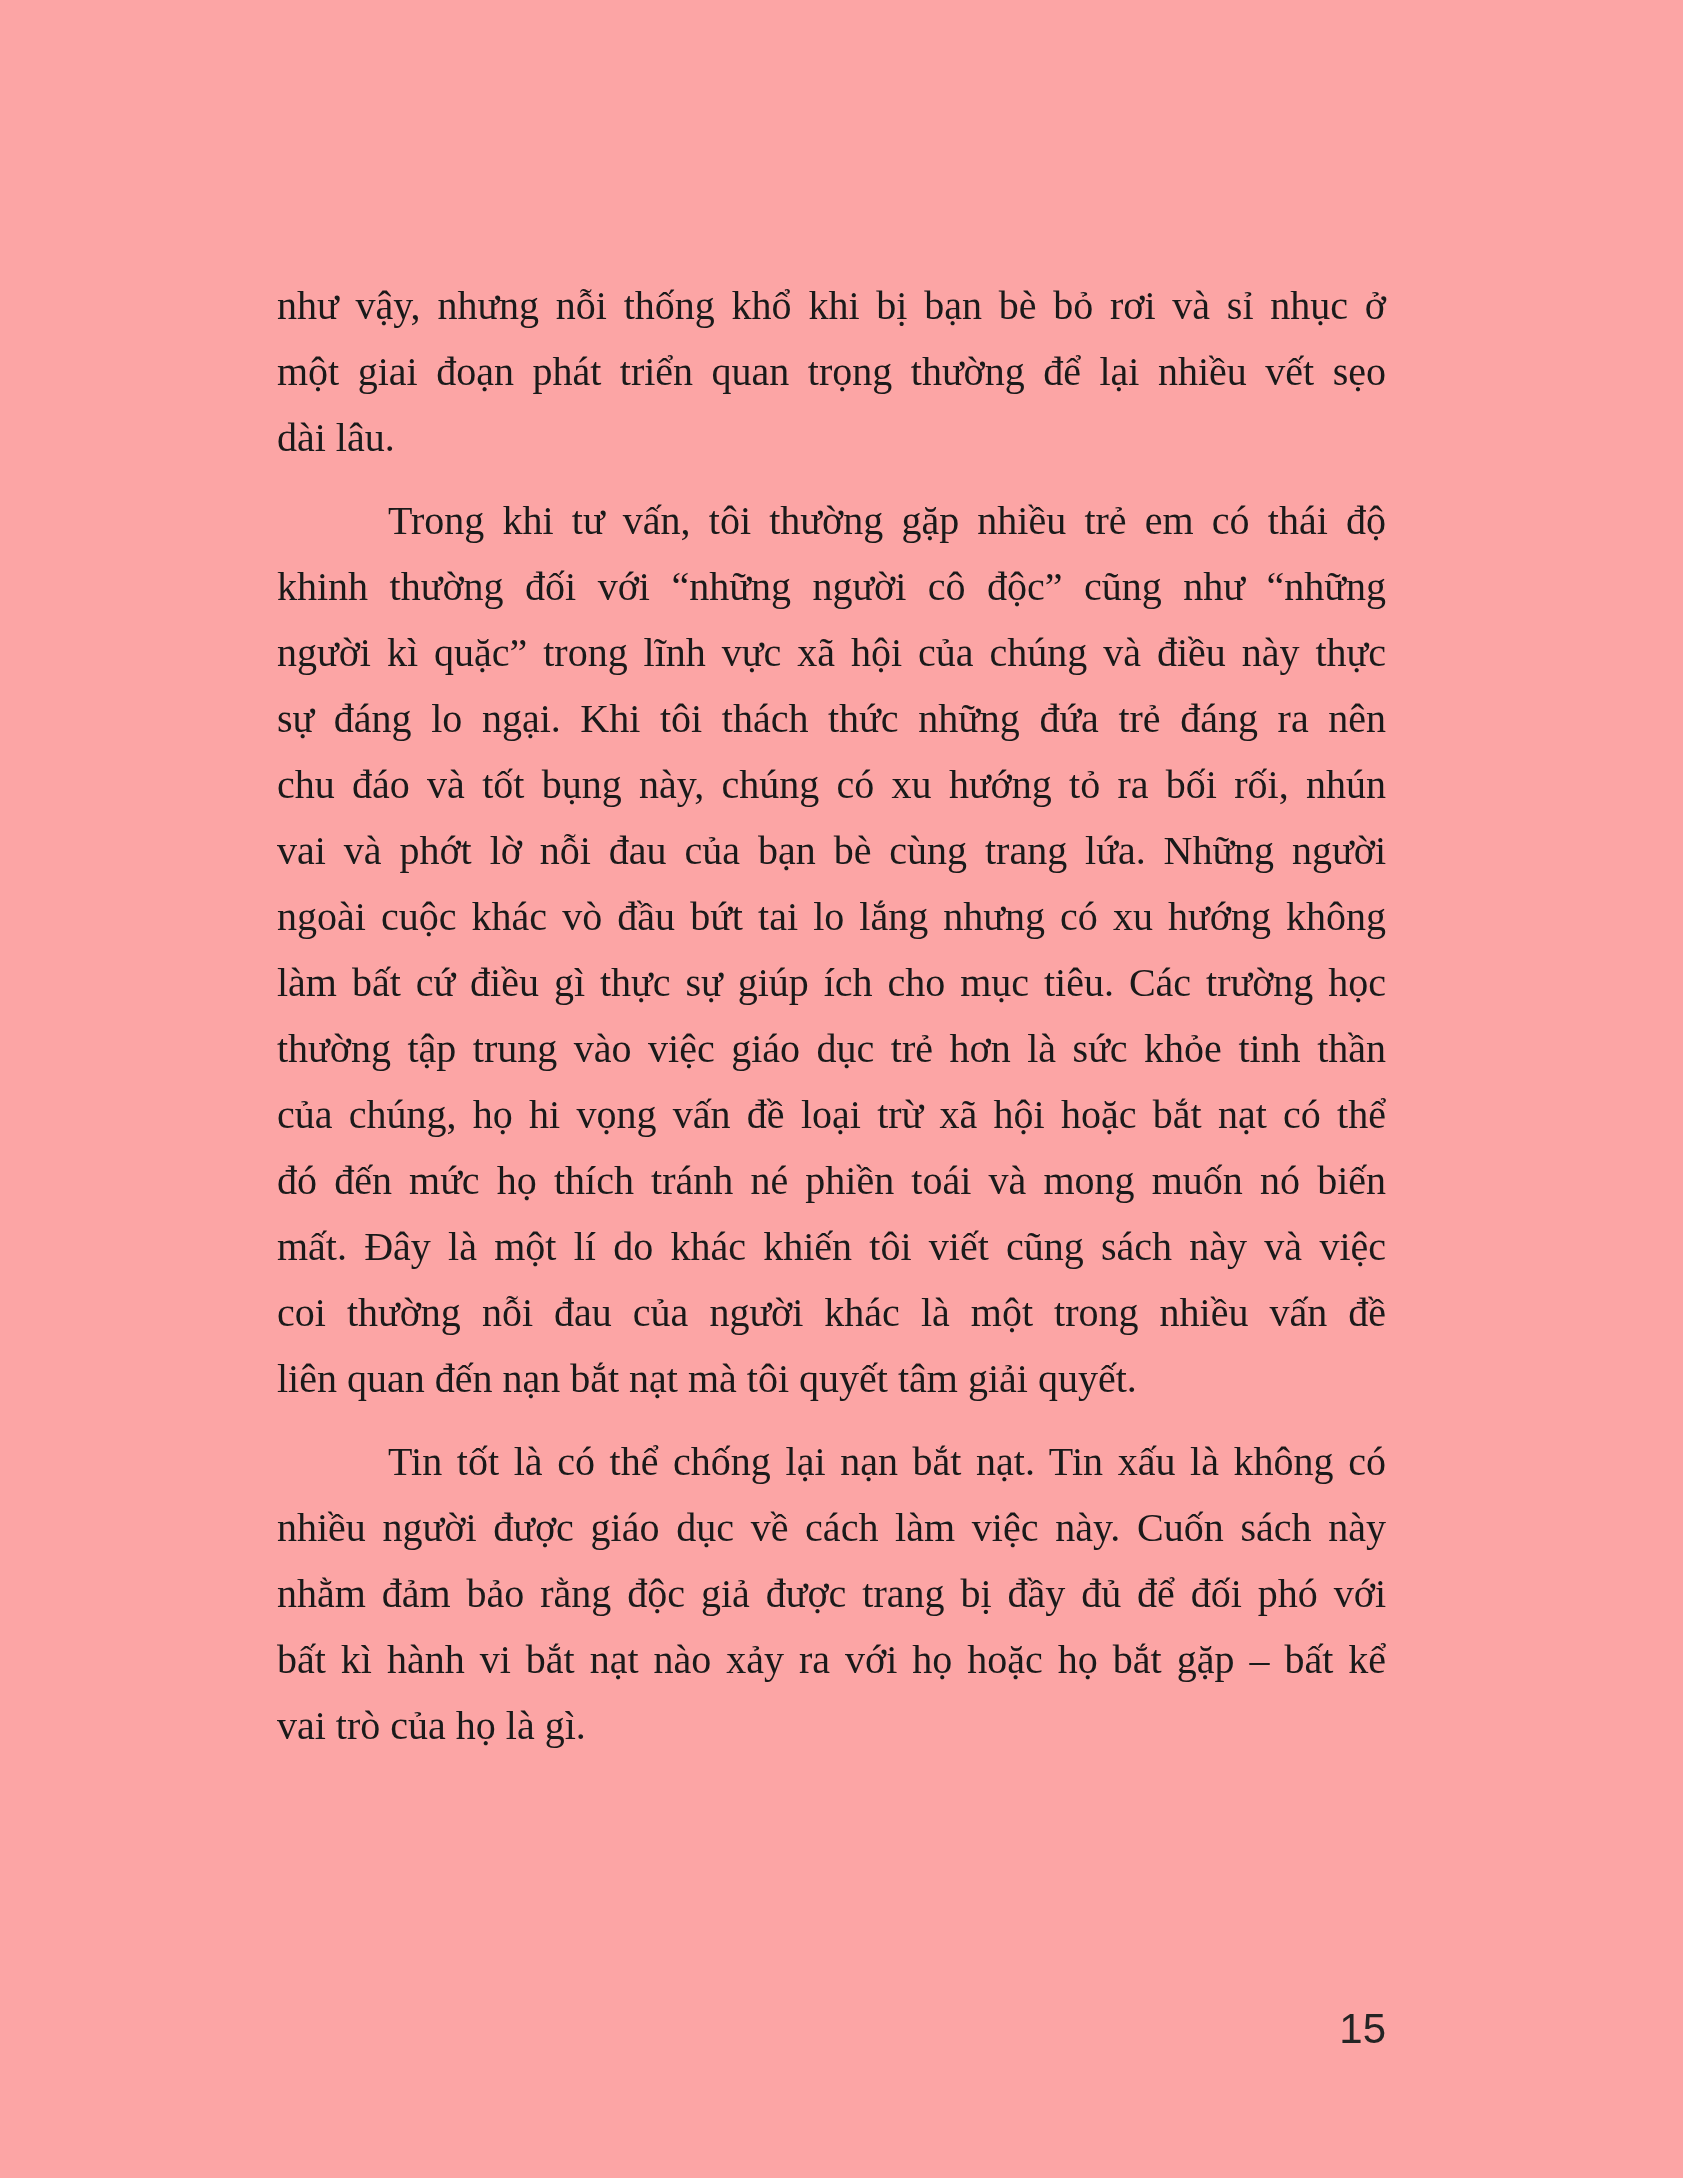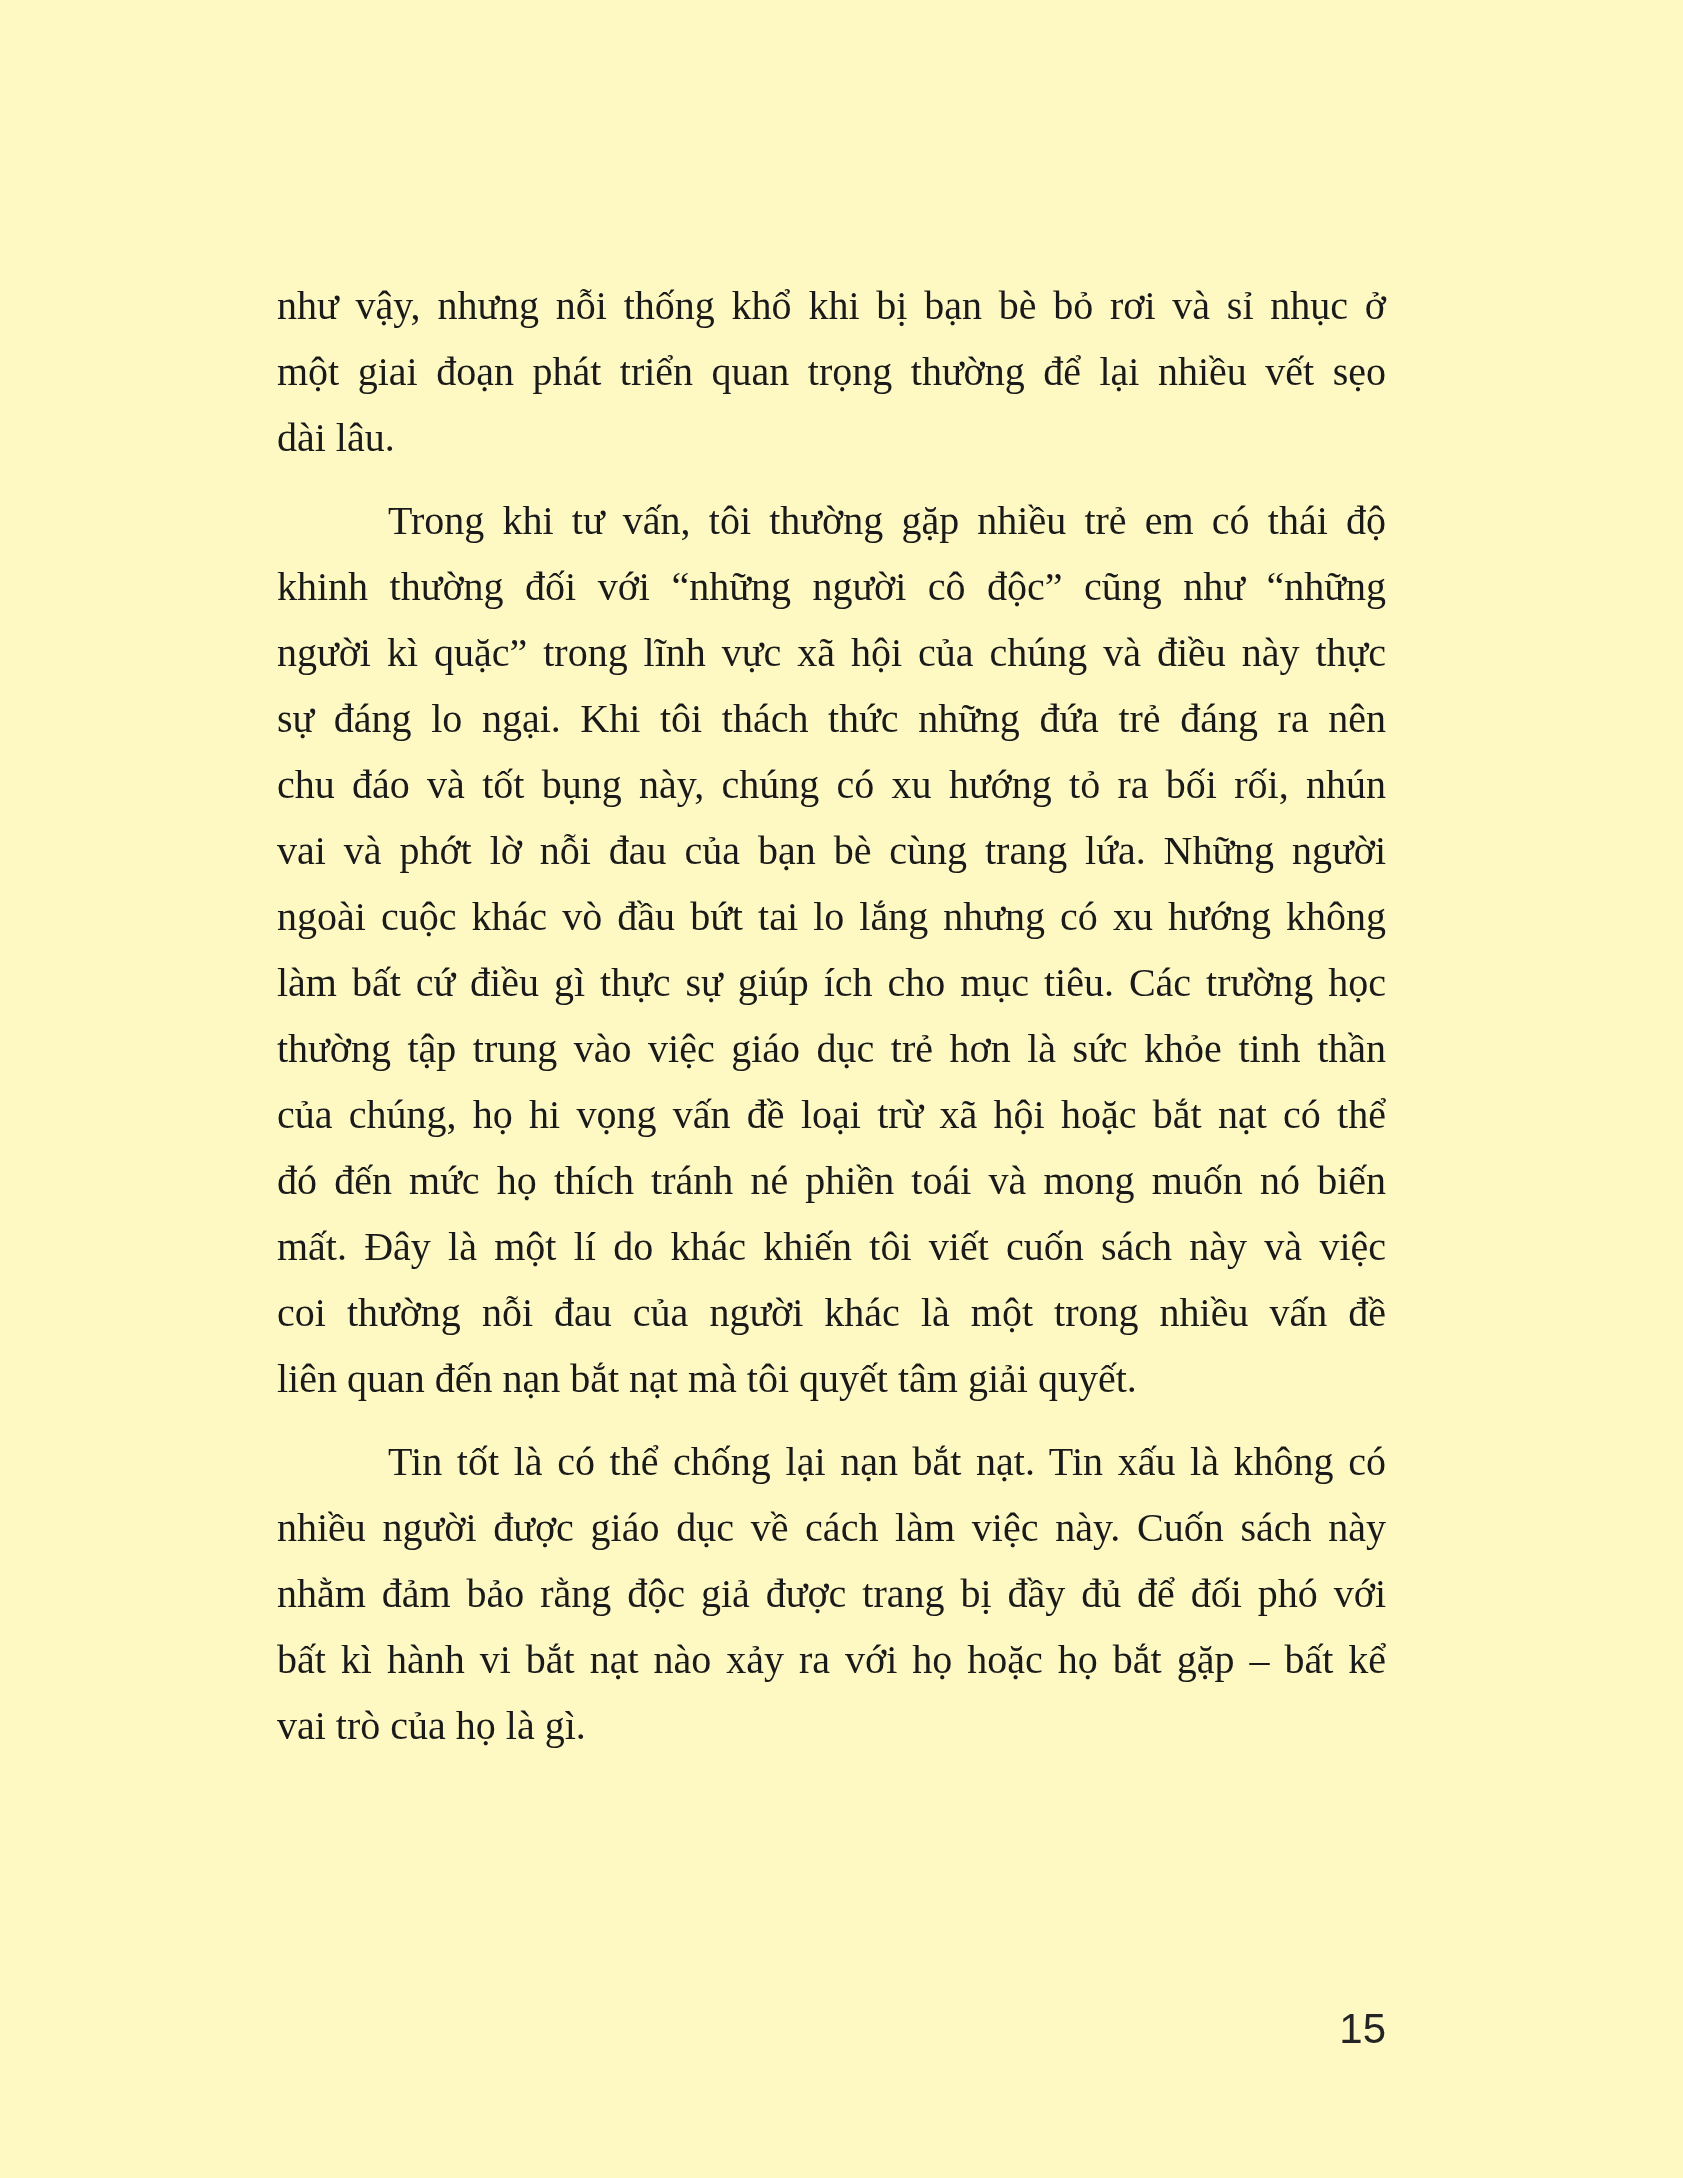--- a/index.html
+++ b/index.html
@@ -12,21 +12,21 @@
     background: #ffffff;
     position: relative;
     font-family: "Liberation Serif", serif;
     overflow: hidden;
   }
   .page {
     position: absolute;
     left: 0; top: 0;
     width: 1683px;
     height: 2178px;
-    background: #fef9c3;
+    background: #fca5a5;
   }
   .text-column {
     position: absolute;
     left: 277px;
     top: 273px;
     width: 1109px;
     color: #1a1a1a;
     font-size: 40px;
     line-height: 66px;
   }
@@ -70,21 +70,21 @@
         <div class="line">khinh thường đối với “những người cô độc” cũng như “những</div>
         <div class="line">người kì quặc” trong lĩnh vực xã hội của chúng và điều này thực</div>
         <div class="line">sự đáng lo ngại. Khi tôi thách thức những đứa trẻ đáng ra nên</div>
         <div class="line">chu đáo và tốt bụng này, chúng có xu hướng tỏ ra bối rối, nhún</div>
         <div class="line">vai và phớt lờ nỗi đau của bạn bè cùng trang lứa. Những người</div>
         <div class="line">ngoài cuộc khác vò đầu bứt tai lo lắng nhưng có xu hướng không</div>
         <div class="line">làm bất cứ điều gì thực sự giúp ích cho mục tiêu. Các trường học</div>
         <div class="line">thường tập trung vào việc giáo dục trẻ hơn là sức khỏe tinh thần</div>
         <div class="line">của chúng, họ hi vọng vấn đề loại trừ xã hội hoặc bắt nạt có thể</div>
         <div class="line">đó đến mức họ thích tránh né phiền toái và mong muốn nó biến</div>
-        <div class="line">mất. Đây là một lí do khác khiến tôi viết cuốn sách này và việc</div>
+        <div class="line">mất. Đây là một lí do khác khiến tôi viết cũng sách này và việc</div>
         <div class="line">coi thường nỗi đau của người khác là một trong nhiều vấn đề</div>
         <div class="line last-line">liên quan đến nạn bắt nạt mà tôi quyết tâm giải quyết.</div>
       </div>
       <div class="paragraph">
         <div class="line indented">Tin tốt là có thể chống lại nạn bắt nạt. Tin xấu là không có</div>
         <div class="line">nhiều người được giáo dục về cách làm việc này. Cuốn sách này</div>
         <div class="line">nhằm đảm bảo rằng độc giả được trang bị đầy đủ để đối phó với</div>
         <div class="line">bất kì hành vi bắt nạt nào xảy ra với họ hoặc họ bắt gặp – bất kể</div>
         <div class="line last-line">vai trò của họ là gì.</div>
       </div>

